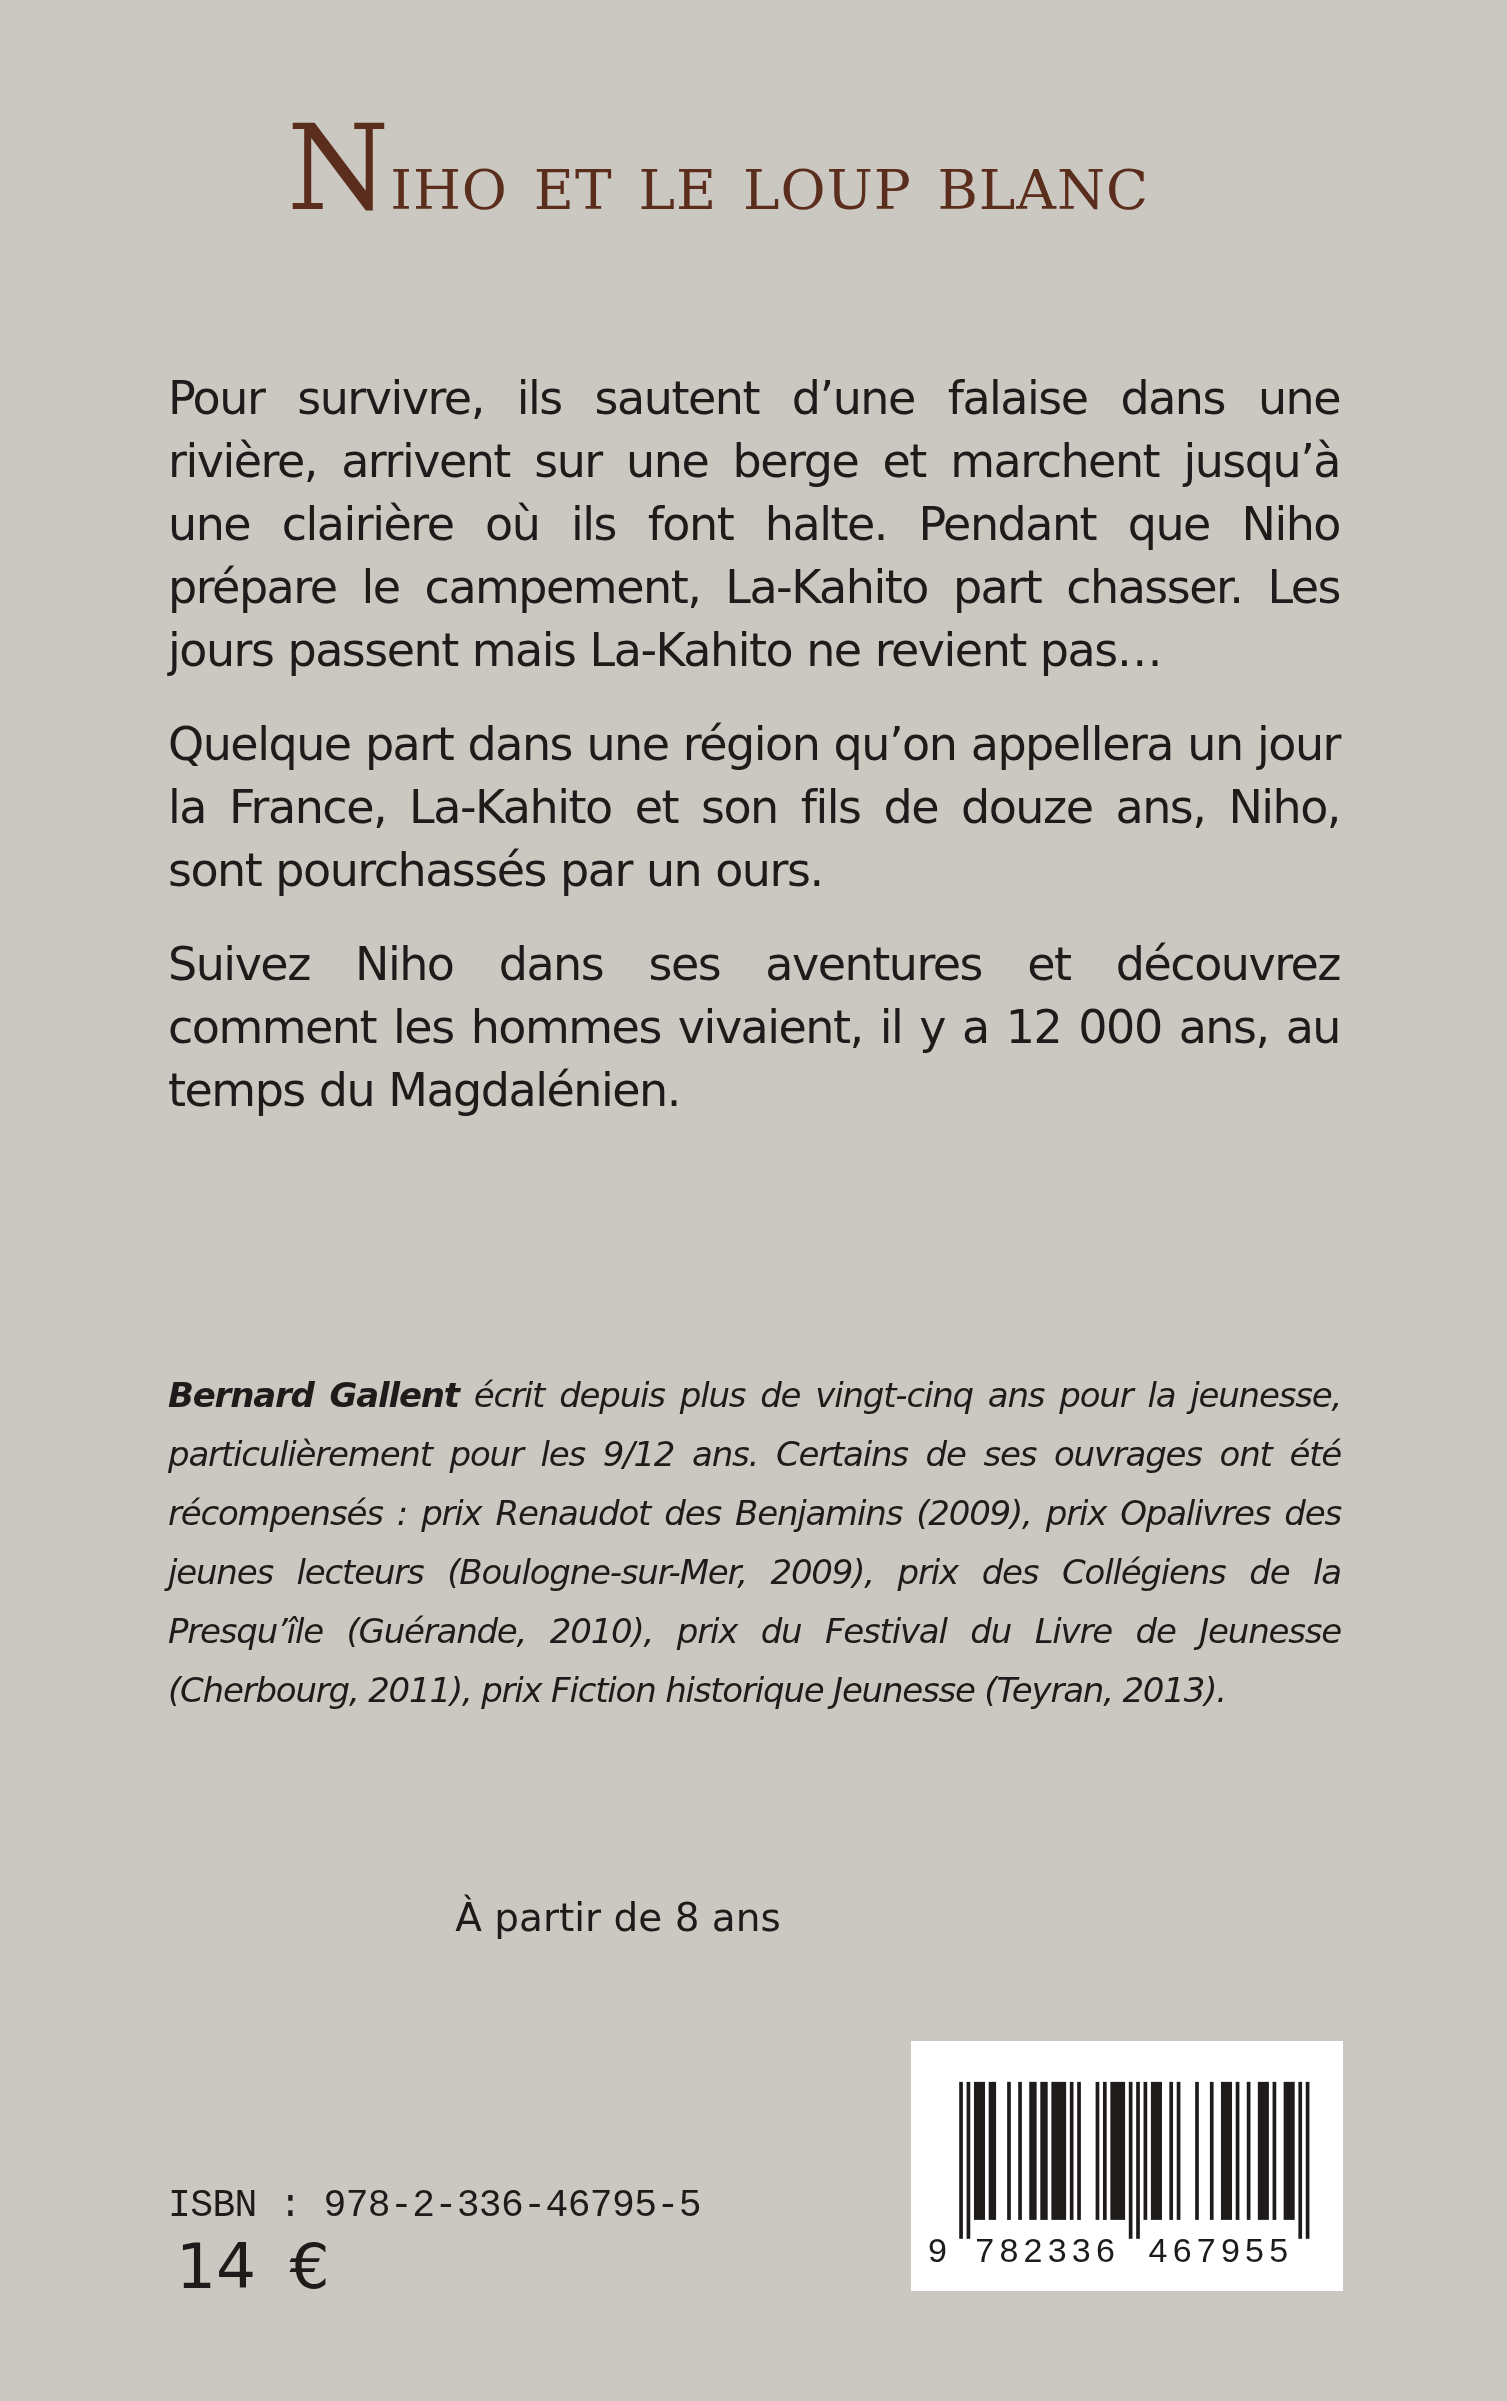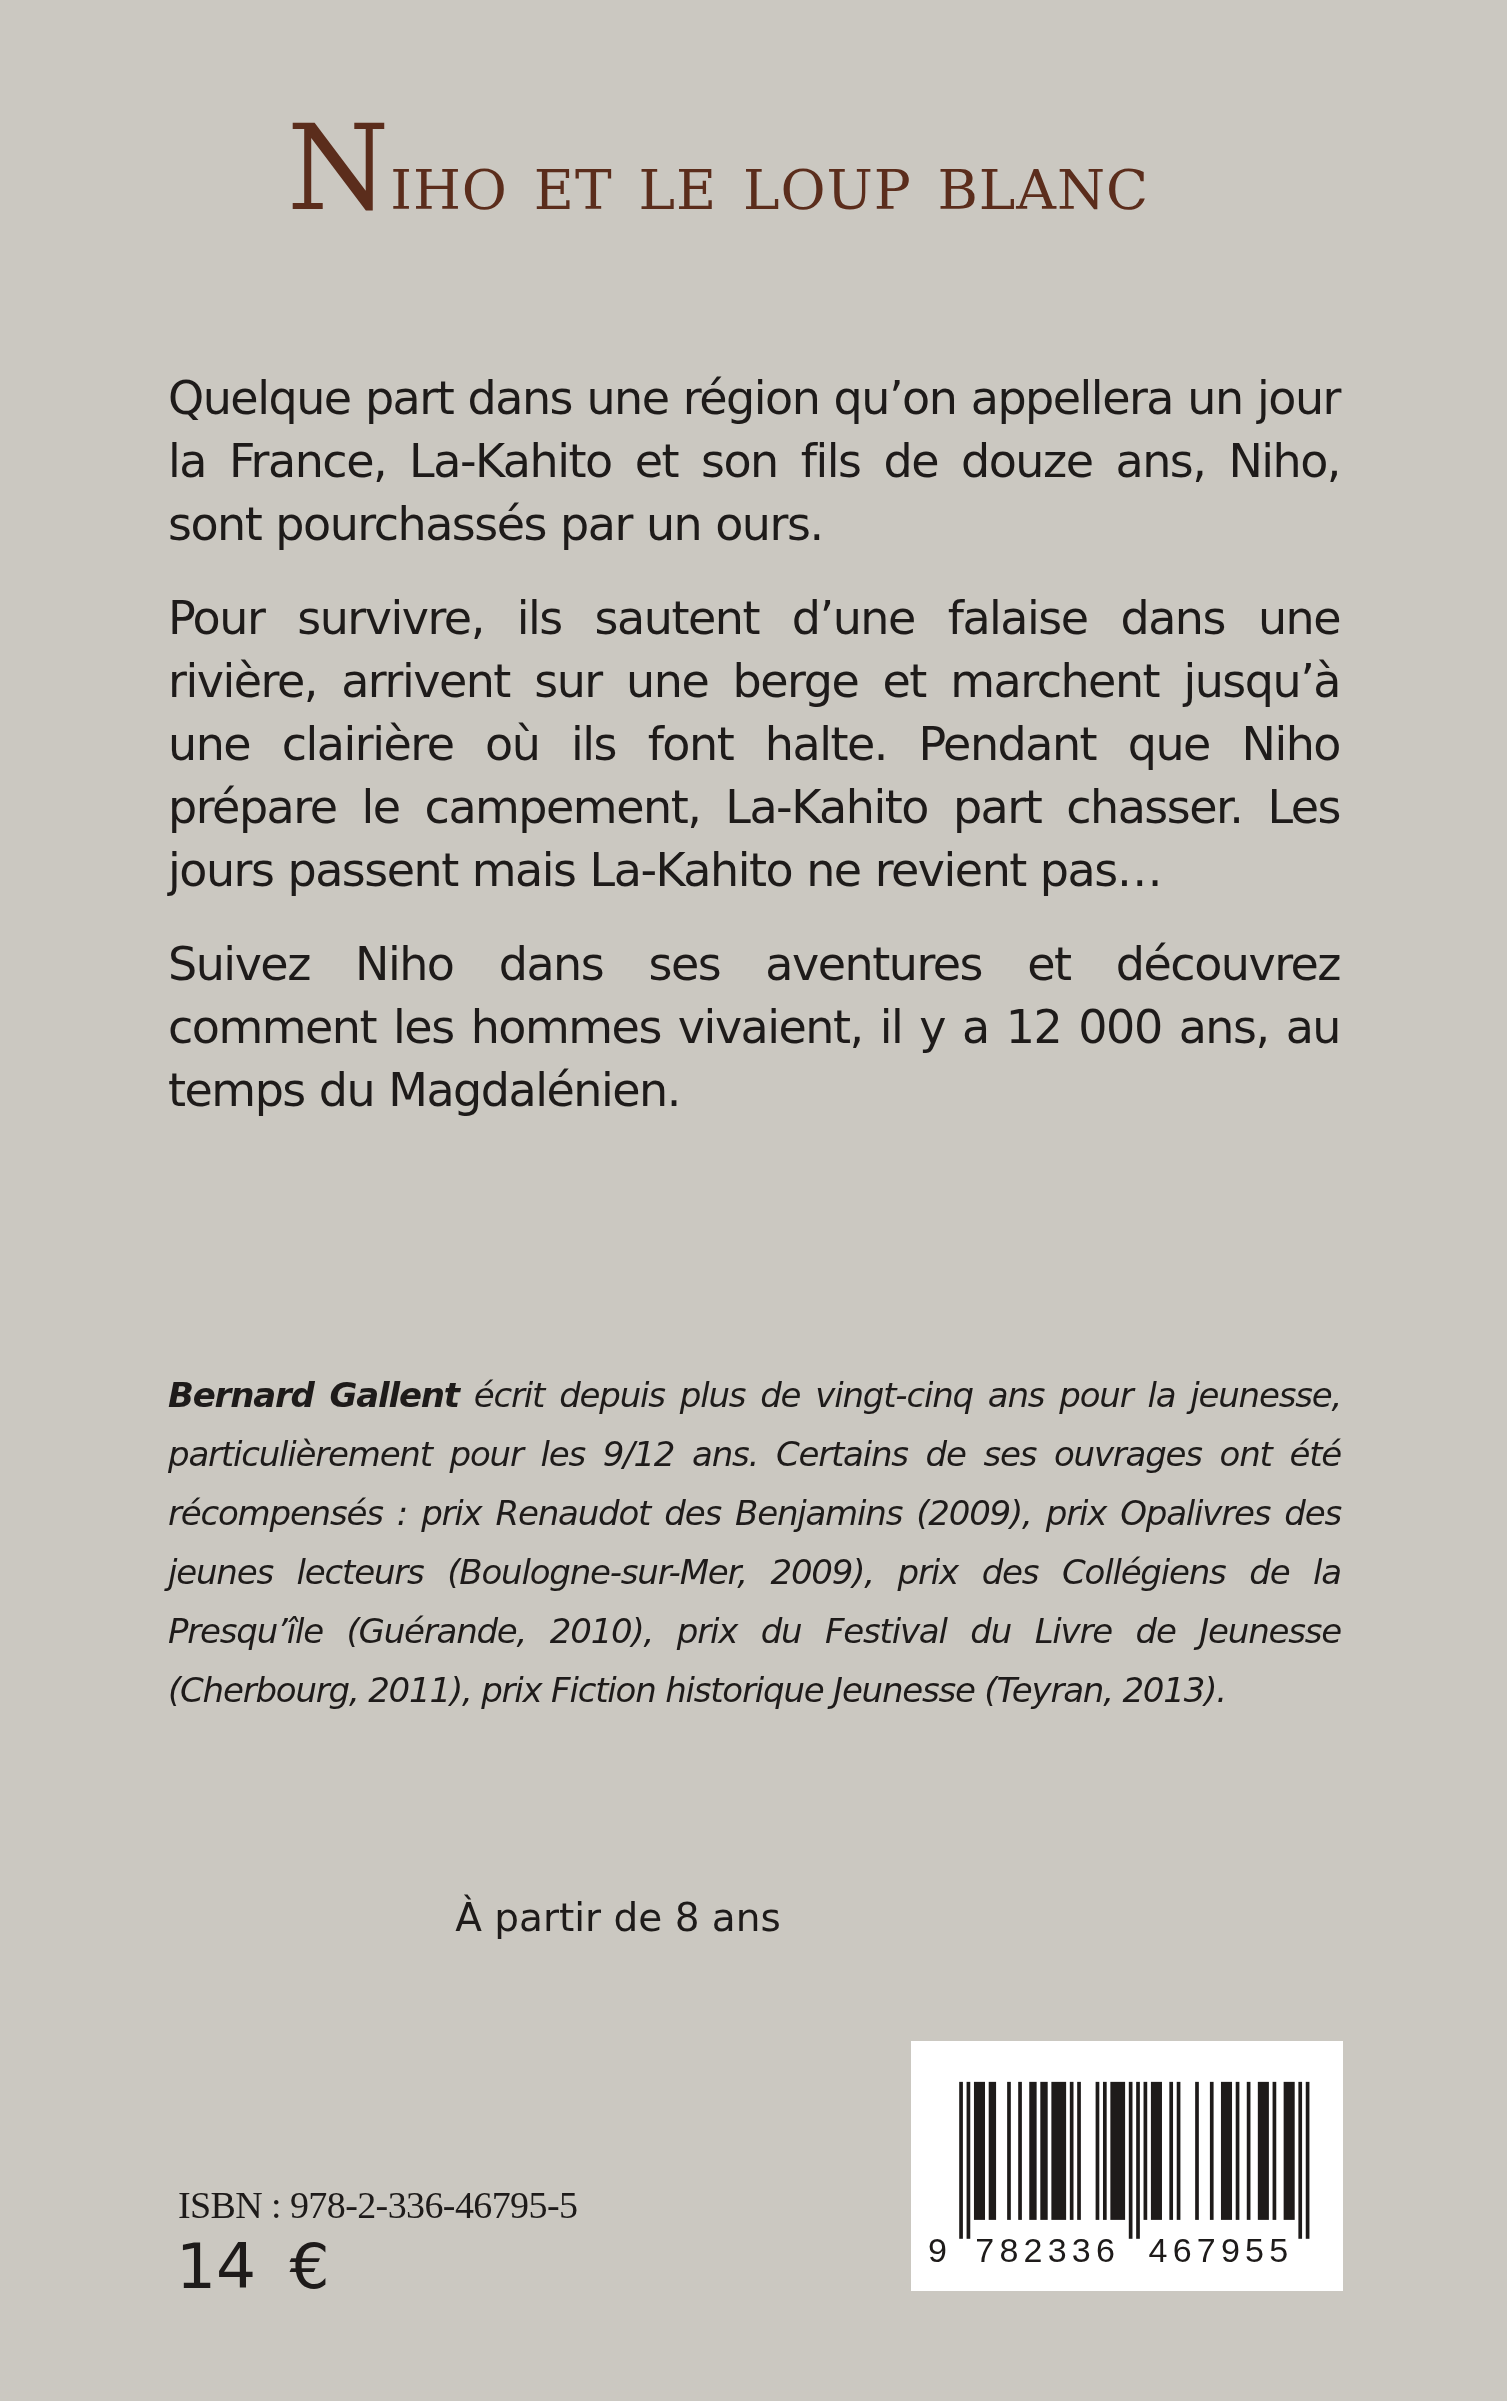--- a/index.html
+++ b/index.html
@@ -72,23 +72,23 @@
     left: 0;
     width: 1236px;
     top: 1889px;
     text-align: center;
     font-family: "DejaVu Sans", sans-serif;
     font-size: 39px;
     line-height: 57px;
   }
   .isbn {
     position: absolute;
-    left: 178px;
+    left: 168px;
     top: 2179px;
-    font-family: Liberation Serif, serif;
+    font-family: Liberation Mono, monospace;
     font-size: 38px;
     line-height: 53px;
     letter-spacing: -0.6px;
   }
   .price {
     position: absolute;
     left: 176px;
     top: 2229px;
     font-family: "DejaVu Sans", sans-serif;
     font-size: 63px;
@@ -108,22 +108,22 @@
     left: 0;
     top: 0;
   }
 </style>
 </head>
 <body>
 
 <div class="title"><span class="first-letter">N</span><span>iho et le loup blanc</span></div>
 
 <div class="synopsis">
+  <p>Pour survivre, ils sautent d’une falaise dans une rivière, arrivent sur une berge et marchent jusqu’à une clairière où ils font halte. Pendant que Niho prépare le campement, La-Kahito part chasser. Les jours passent mais La-Kahito ne revient pas…</p>
   <p>Quelque part dans une région qu’on appellera un jour la France, La-Kahito et son fils de douze ans, Niho, sont pourchassés par un ours.</p>
-  <p>Pour survivre, ils sautent d’une falaise dans une rivière, arrivent sur une berge et marchent jusqu’à une clairière où ils font halte. Pendant que Niho prépare le campement, La-Kahito part chasser. Les jours passent mais La-Kahito ne revient pas…</p>
   <p>Suivez Niho dans ses aventures et découvrez comment les hommes vivaient, il y a 12 000 ans, au temps du Magdalénien.</p>
 </div>
 
 <div class="bio">
   <p><span class="author">Bernard Gallent</span><span> écrit depuis plus de vingt-cinq ans pour la jeunesse, particulièrement pour les 9/12 ans. Certains de ses ouvrages ont été récompensés : prix Renaudot des Benjamins (2009), prix Opalivres des jeunes lecteurs (Boulogne-sur-Mer, 2009), prix des Collégiens de la Presqu’île (Guérande, 2010), prix du Festival du Livre de Jeunesse (Cherbourg, 2011), prix Fiction historique Jeunesse (Teyran, 2013).</span></p>
 </div>
 
 <div class="age">À partir de 8 ans</div>
 
 <div class="isbn">ISBN : 978-2-336-46795-5</div>

